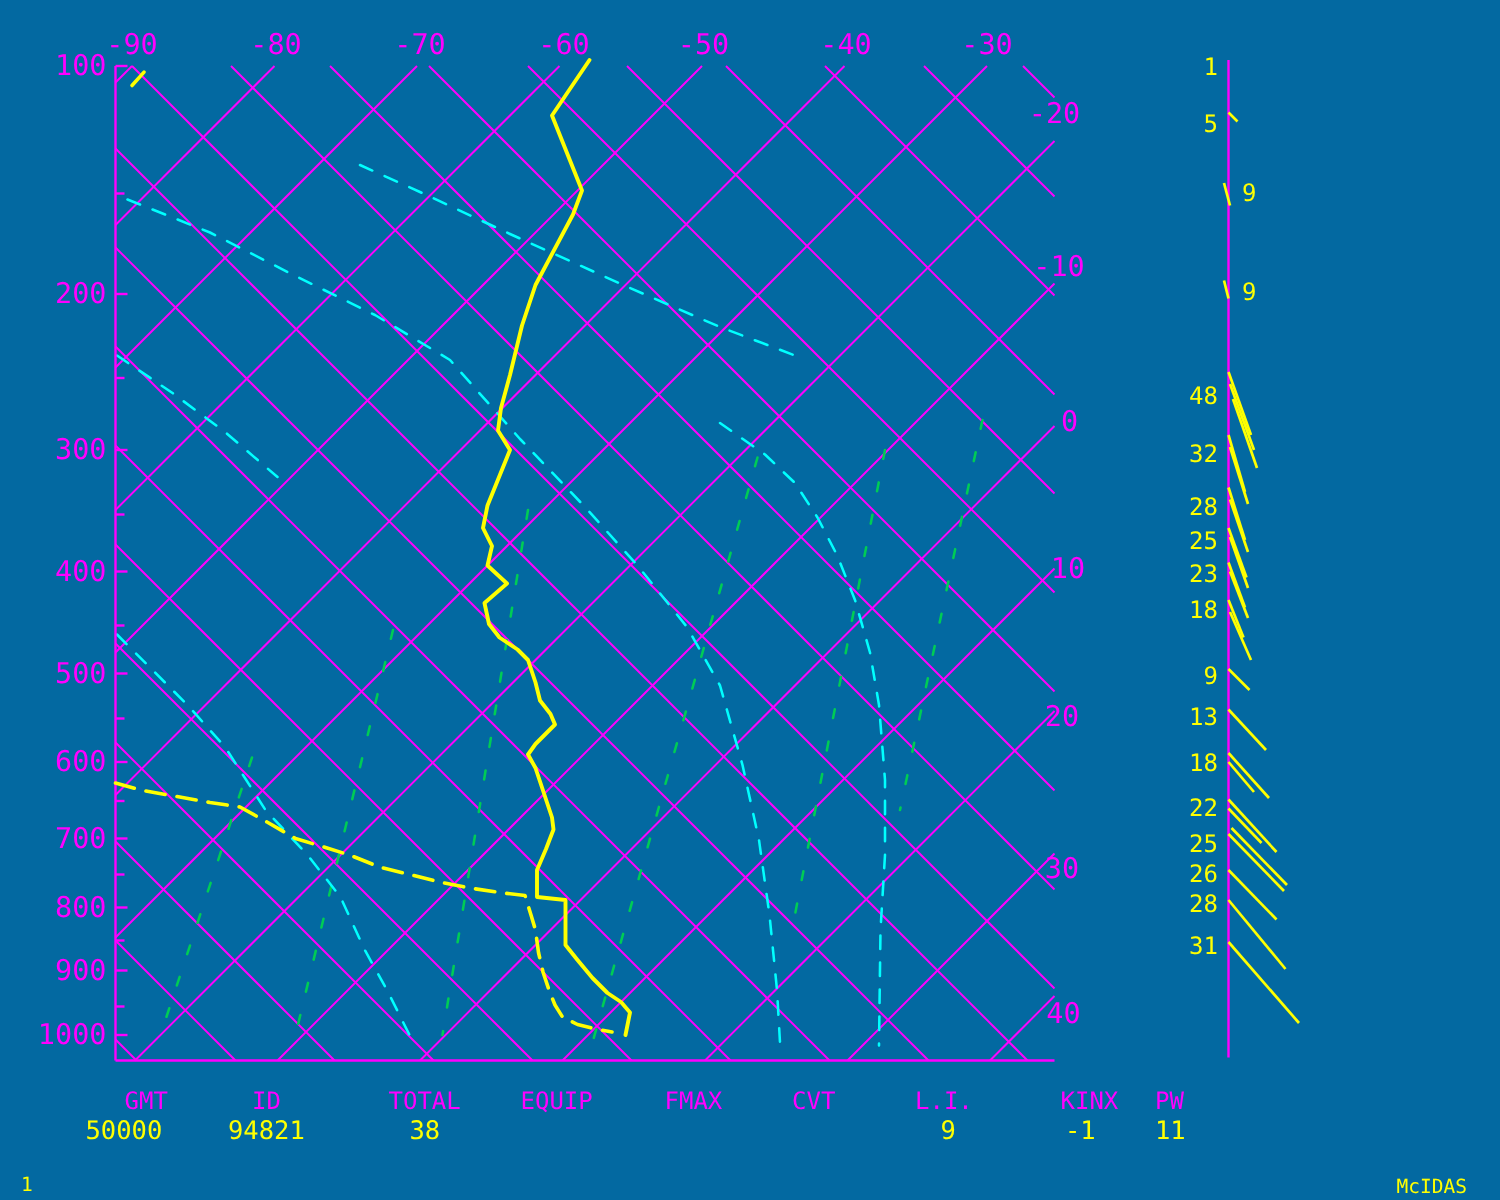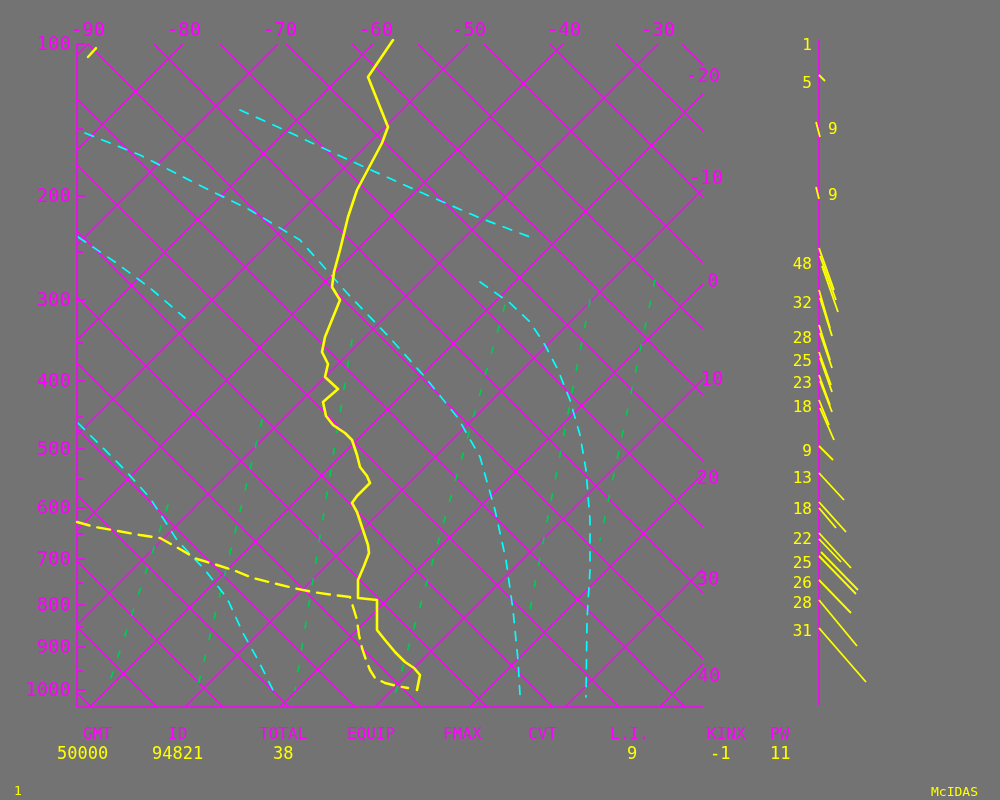--- a/index.html
+++ b/index.html
@@ -1,16 +1,16 @@
 <!DOCTYPE html>
 <html><head>
 <meta charset="utf-8">
 <style>
   html,body{margin:0;padding:0;background:#000;}
-  .stage{position:relative;width:1000px;height:800px;background:#737373;overflow:hidden;
+  .stage{position:relative;width:1000px;height:800px;background:#0369a1;overflow:hidden;
          font-family:"DejaVu Sans Mono", monospace;}
   svg text{font-family:"DejaVu Sans Mono", monospace;}
   .abs{position:absolute;}
   .yellow-sm{color:#ffff00;font-size:13px;}
 </style>
 </head>
 <body>
 
 <div class="stage">
   <svg id="chart" width="1000" height="800" viewBox="0 0 1000 800">

